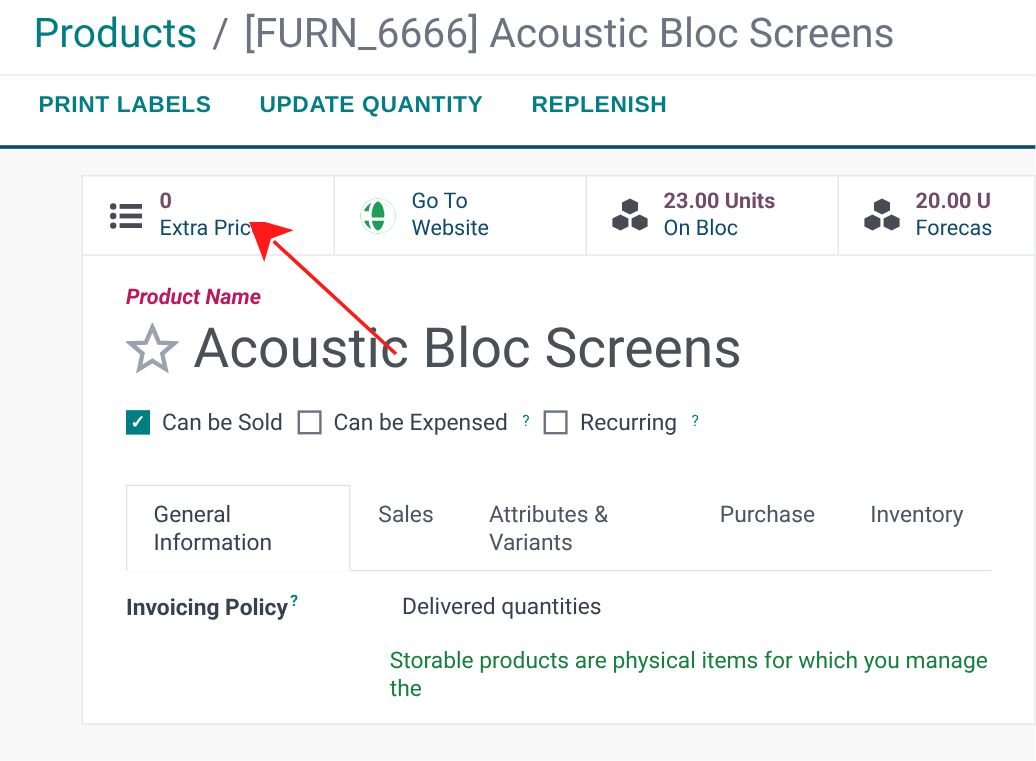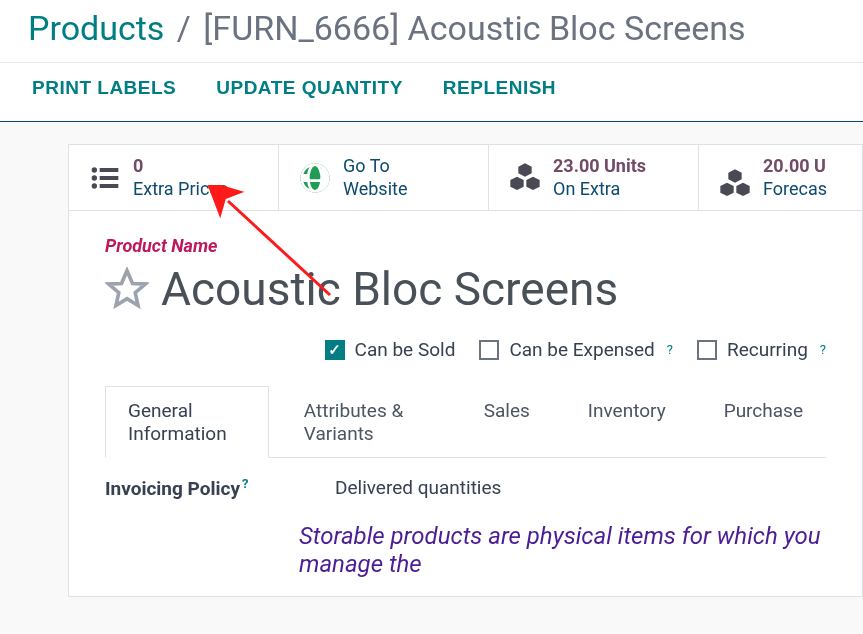--- a/index.html
+++ b/index.html
@@ -17,21 +17,21 @@
     font-size: 34px;
     color: #017e84;
     background: #fff;
   }
   .breadcrumb a { color: #017e84; text-decoration: none; }
   .breadcrumb .sep { color: #6b7280; margin: 0 4px; }
   .breadcrumb .current { color: #6b7280; }
   .actionbar {
     padding: 14px 32px 22px;
     border-top: 1px solid #e5e7eb;
-    border-bottom: 1px solid #0c4a6e;
+    border-bottom: 3px solid #0c4a6e;
     background: #fff;
   }
   .actionbar button {
     background: none;
     border: none;
     color: #017e84;
     font-weight: 700;
     font-size: 19px;
     letter-spacing: 0.5px;
     margin-right: 36px;
@@ -74,54 +74,53 @@
     margin-top: 6px;
     margin-bottom: 22px;
   }
   .star { width: 44px; height: 44px; color: #9ca3af; cursor: pointer; }
   .star svg { width: 100%; height: 100%; }
   .product-name {
     font-size: 46px;
     color: #495057;
     font-weight: 400;
   }
-  .checks { display: flex; gap: 24px; margin-bottom: 24px; align-items: center; flex-wrap: wrap; justify-content: flex-end; }
+  .checks { display: flex; gap: 12px; margin-bottom: 40px; align-items: center; flex-wrap: wrap; }
   .check { display: flex; align-items: center; gap: 10px; font-size: 19px; color: #374151; cursor: pointer; }
   .cb {
     width: 20px; height: 20px; border: 2px solid #6b7280; display: inline-flex;
     align-items: center; justify-content: center; background: #fff;
   }
   .cb.checked { background: #017e84; border-color: #017e84; color: #fff; }
   .cb.checked::after { content: "✓"; font-size: 15px; font-weight: 900; }
   .help { color: #017e84; font-size: 13px; vertical-align: super; margin-left: 2px; }
   .tabs {
     display: flex;
     border-bottom: 1px solid #dee2e6;
     margin-bottom: 18px;
-    gap: 12px;
   }
   .tab {
     padding: 12px 22px;
     font-size: 19px;
     color: #4b5563;
     cursor: pointer;
     border: 1px solid transparent;
     position: relative;
     top: 1px;
   }
   .tab.active {
     border: 1px solid #dee2e6;
     border-bottom: 1px solid #fff;
     background: #fff;
     color: #374151;
   }
   .field-row { display: flex; gap: 40px; margin-bottom: 18px; font-size: 19px; }
   .field-row .lbl { width: 190px; font-weight: 700; }
   .field-row .val { color: #374151; }
-  .hint { font-style: italic; color: #4c1d95; font-size: 24px; margin-top: 4px; }
+  .hint { color: #15803d; font-size: 19px; margin-top: 4px; }
   
   .arrow-overlay {
     position: absolute;
     pointer-events: none;
     left: 200px;
     top: 185px;
   }
 </style>
 </head>
 <body>
@@ -174,25 +173,25 @@
       </div>
 
       <div class="stat-btn">
         <span class="stat-icon">
           <svg viewBox="0 0 24 24" fill="currentColor">
               <path d="M12 1l5 2.5v5L12 11 7 8.5v-5L12 1zm-6 10l5 2.5v5l-5 2.5-5-2.5v-5L6 11zm12 0l5 2.5v5l-5 2.5-5-2.5v-5l5-2.5z"></path>
             </svg>
         </span>
         <span class="stat-text">
           <span class="stat-value">23.00 Units</span>
-          <span class="stat-label">On Extra</span>
-        </span>
-      </div>
-
-      <div class="stat-btn" style="min-width:0; padding-right:0;align-items:flex-end;">
+          <span class="stat-label">On Bloc</span>
+        </span>
+      </div>
+
+      <div class="stat-btn" style="min-width:0; padding-right:0;">
         <span class="stat-icon">
           <svg viewBox="0 0 24 24" fill="currentColor">
               <path d="M12 1l5 2.5v5L12 11 7 8.5v-5L12 1zm-6 10l5 2.5v5l-5 2.5-5-2.5v-5L6 11zm12 0l5 2.5v5l-5 2.5-5-2.5v-5l5-2.5z"></path>
             </svg>
         </span>
         <span class="stat-text">
           <span class="stat-value">20.00 U</span>
           <span class="stat-label">Forecas</span>
         </span>
       </div>
@@ -221,24 +220,24 @@
         </label>
         <label class="check">
           <span class="cb"></span>
           <span>Recurring</span>
           <sup class="help">?</sup>
         </label>
       </div>
 
       <div class="tabs">
         <div class="tab active">General Information</div>
+        <div class="tab">Sales</div>
         <div class="tab">Attributes &amp; Variants</div>
-        <div class="tab">Sales</div>
+        <div class="tab">Purchase</div>
         <div class="tab">Inventory</div>
-        <div class="tab">Purchase</div>
       </div>
 
       <div class="field-row">
         <span class="lbl">
           <span>Invoicing Policy</span><sup class="help">?</sup>
         </span>
         <span class="val">Delivered quantities</span>
       </div>
       <div class="field-row">
         <span class="lbl"></span>

